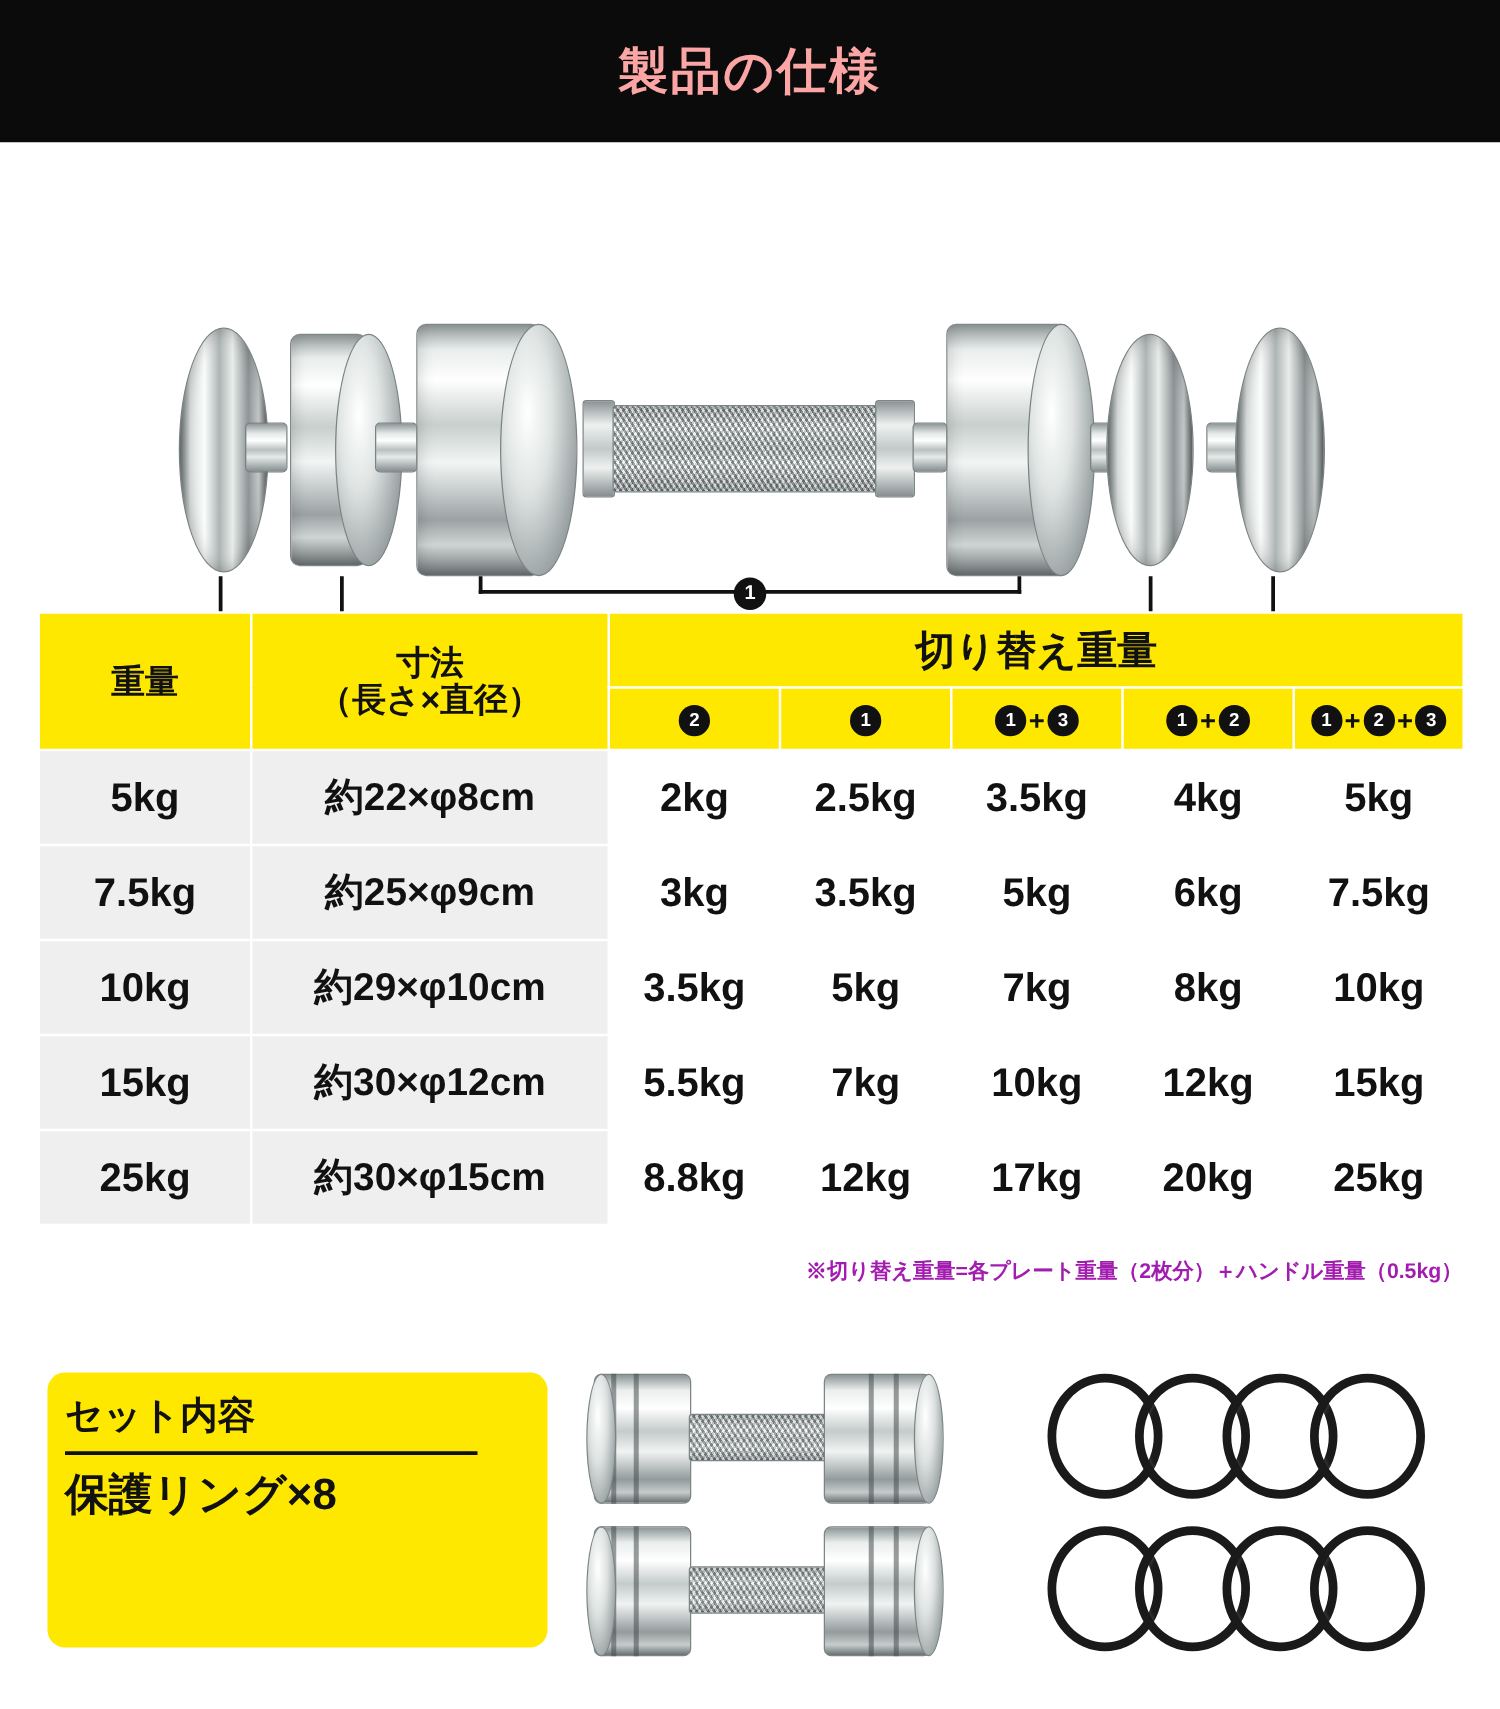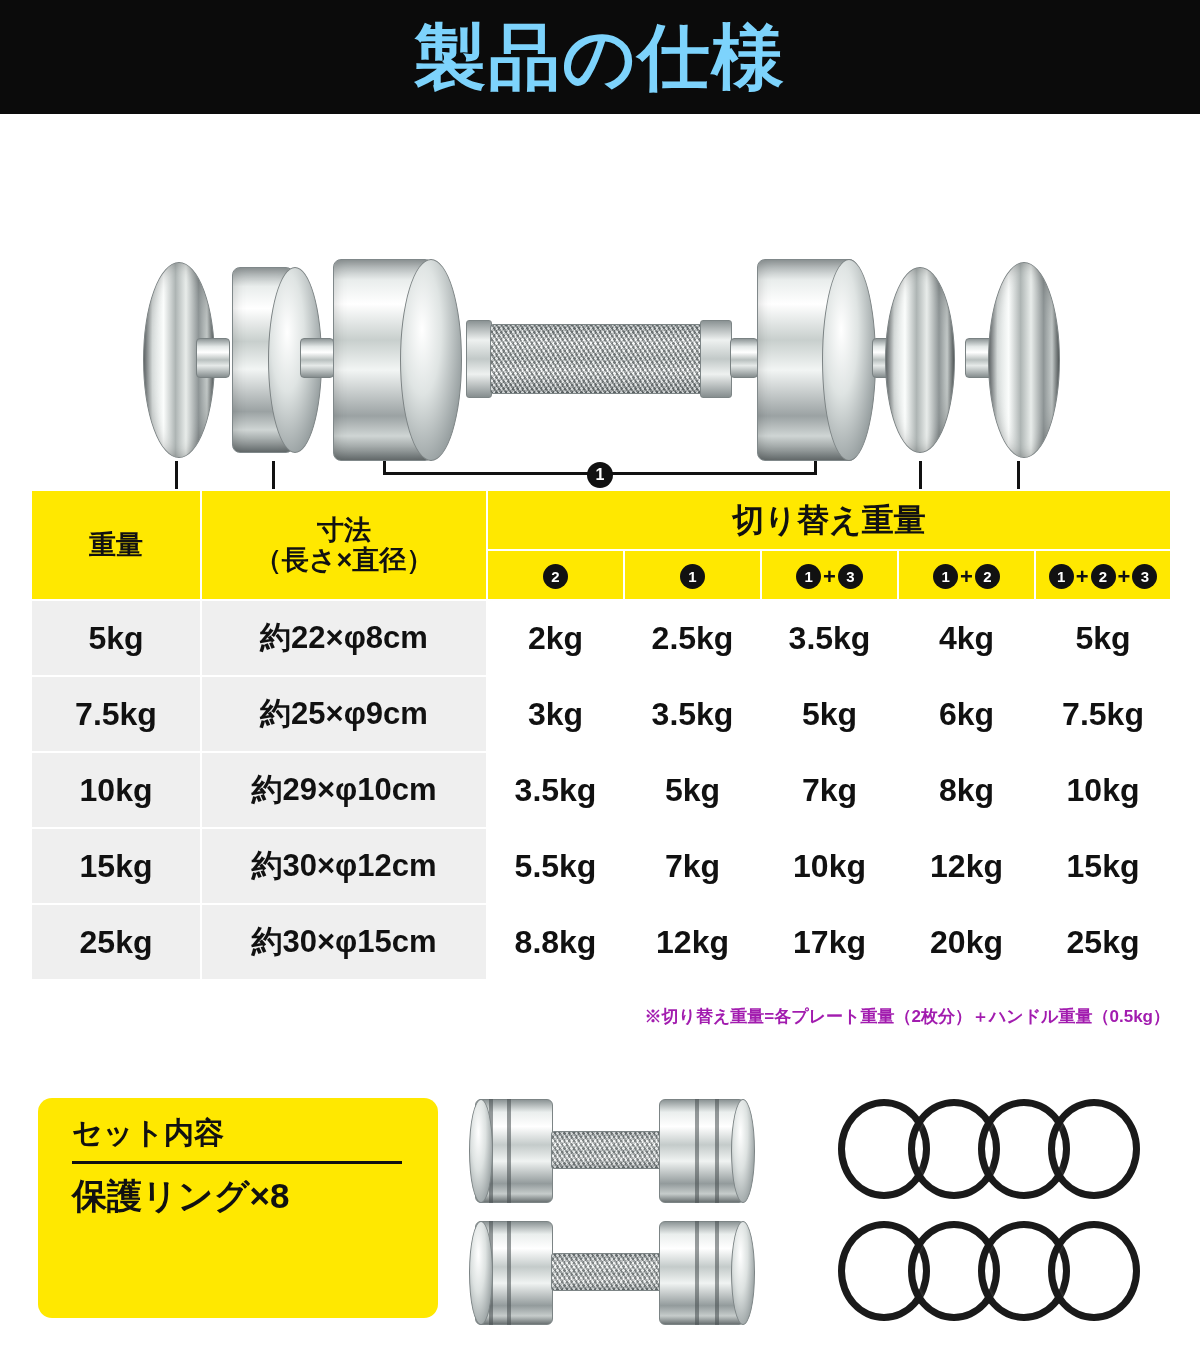--- a/index.html
+++ b/index.html
@@ -17,22 +17,22 @@
   
   .header {
     width: 1200px;
     height: 114px;
     background: #0b0b0b;
     display: flex;
     align-items: center;
     justify-content: center;
   }
   .header-title {
-    color: #7dd3fc;
-    font-size: 72px;
+    color: #fca5a5;
+    font-size: 40px;
     font-weight: bold;
     letter-spacing: 2px;
     line-height: 1;
   }
 
   
   .hero {
     position: relative;
     width: 1200px;
     height: 345px;
@@ -184,21 +184,21 @@
 
   
   .set-box {
     position: absolute;
     left: 38px;
     top: 1098px;
     width: 400px;
     height: 220px;
     background: #ffe800;
     border-radius: 14px;
-    padding: 18px 22px 10px 34px;
+    padding: 18px 22px 10px 14px;
   }
   .set-title {
     font-size: 30px;
     font-weight: bold;
     color: #111;
     line-height: 1.1;
     padding-bottom: 10px;
   }
   .set-rule {
     width: 330px;

